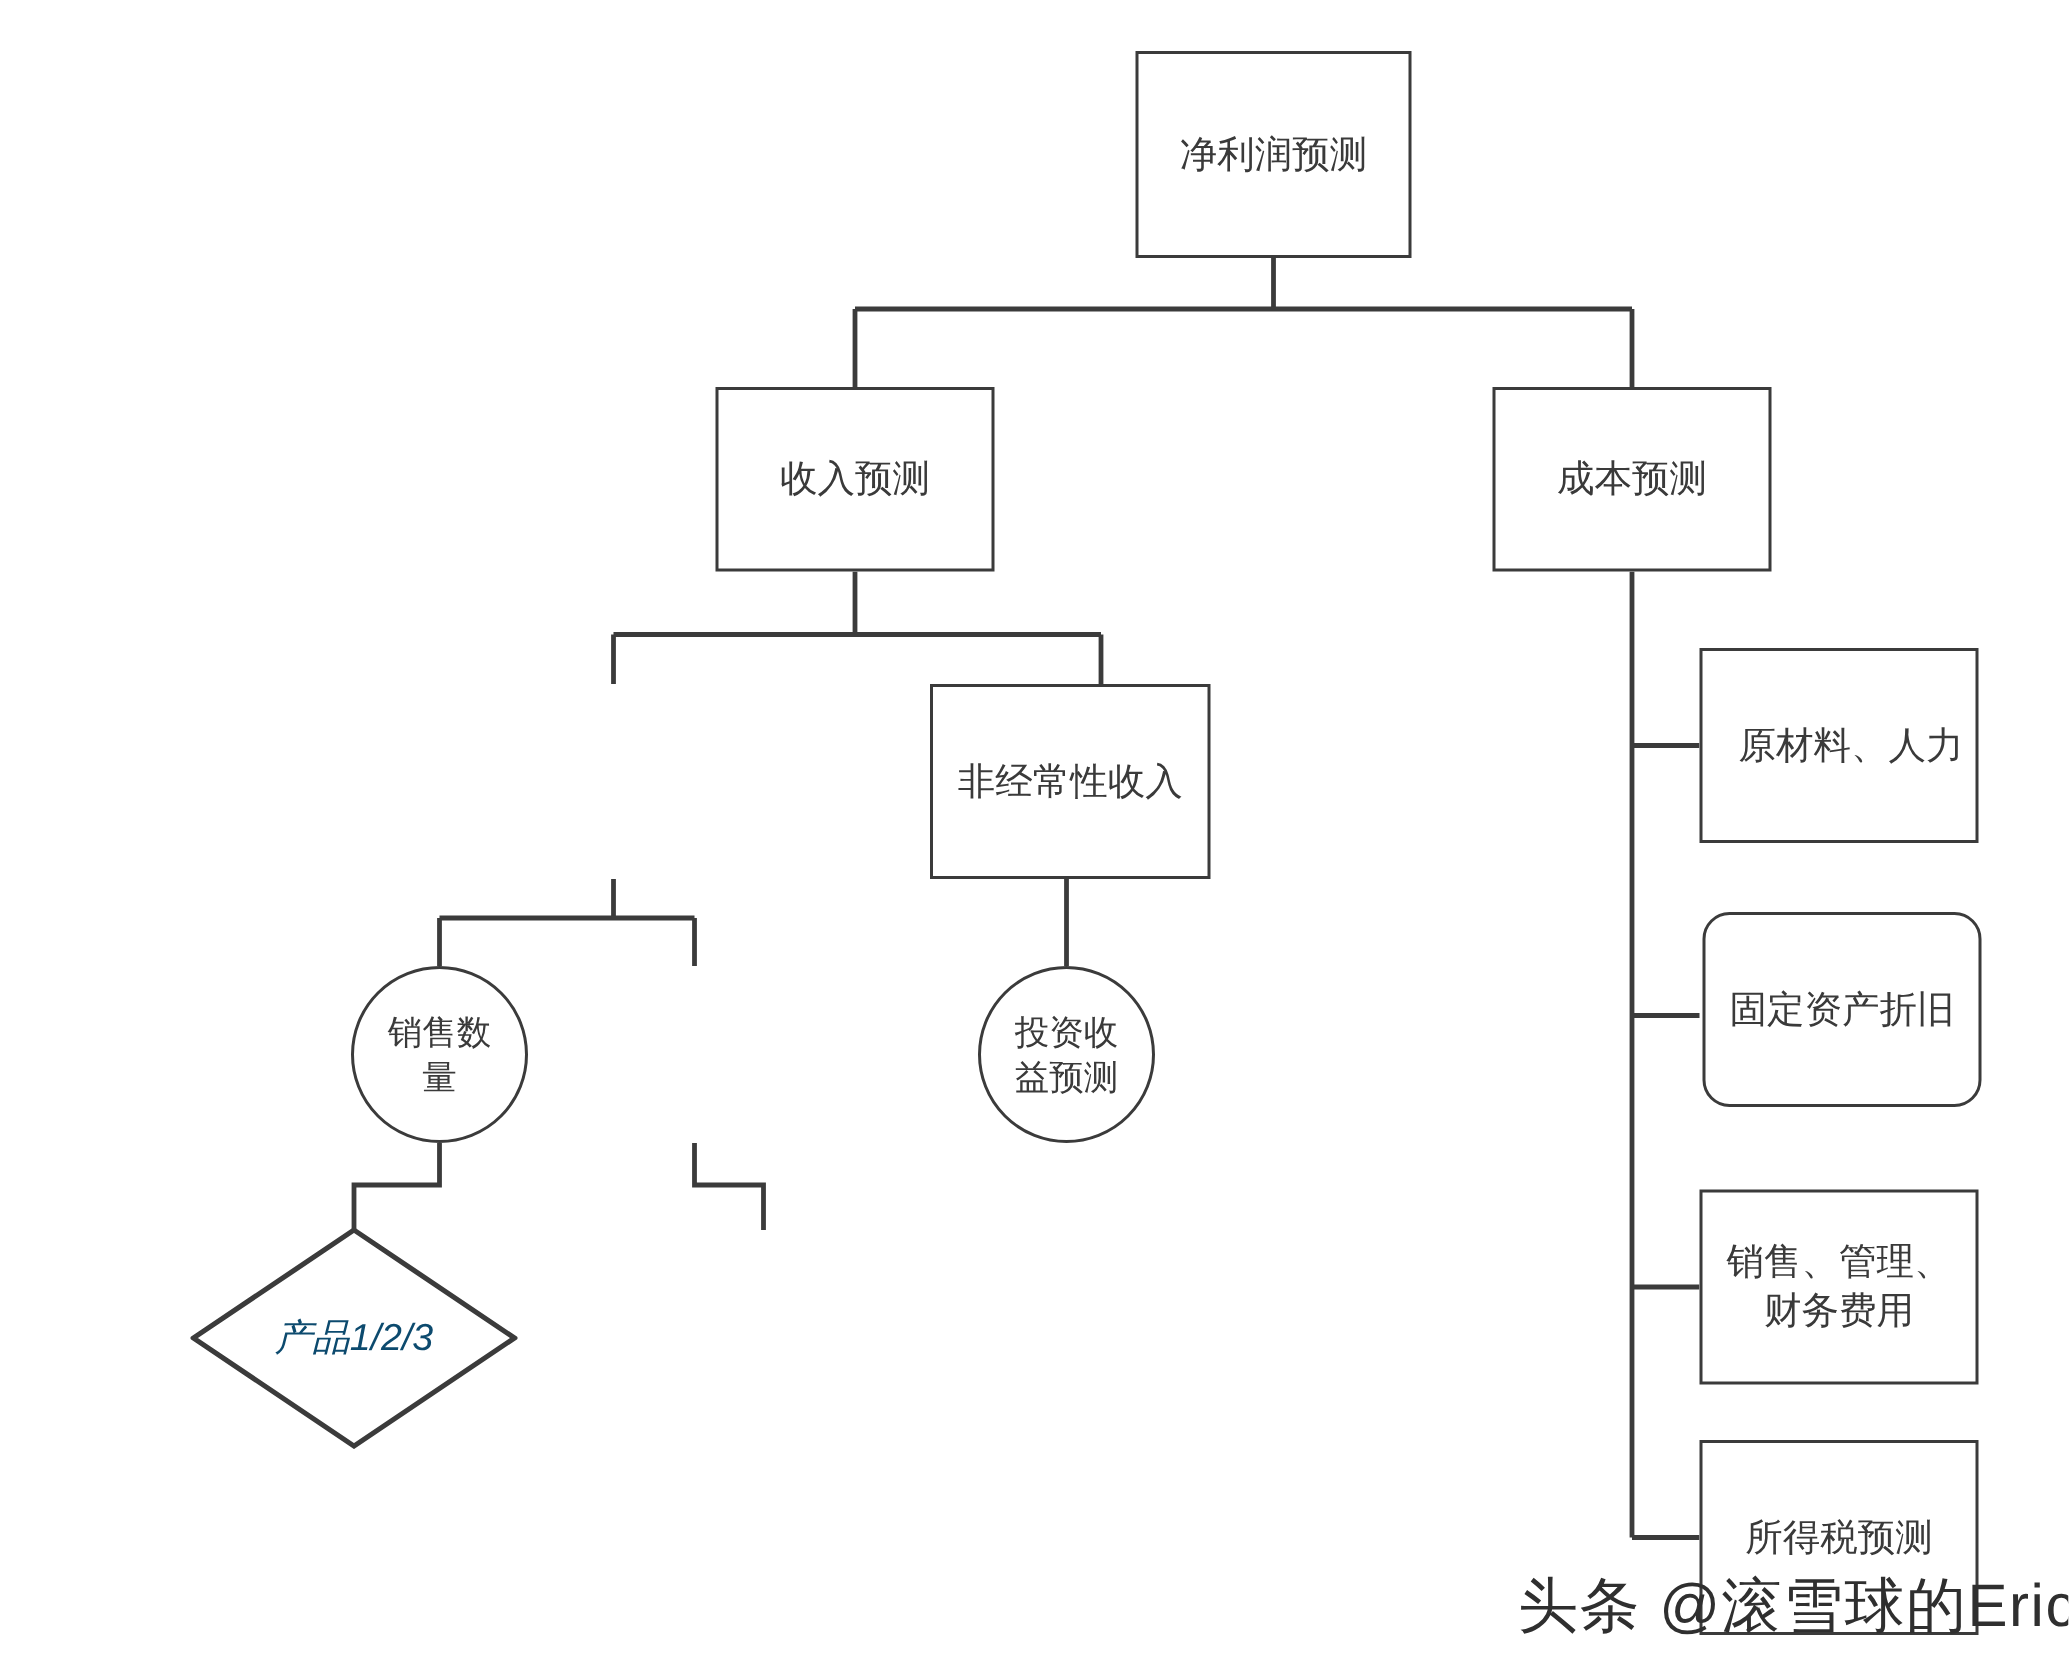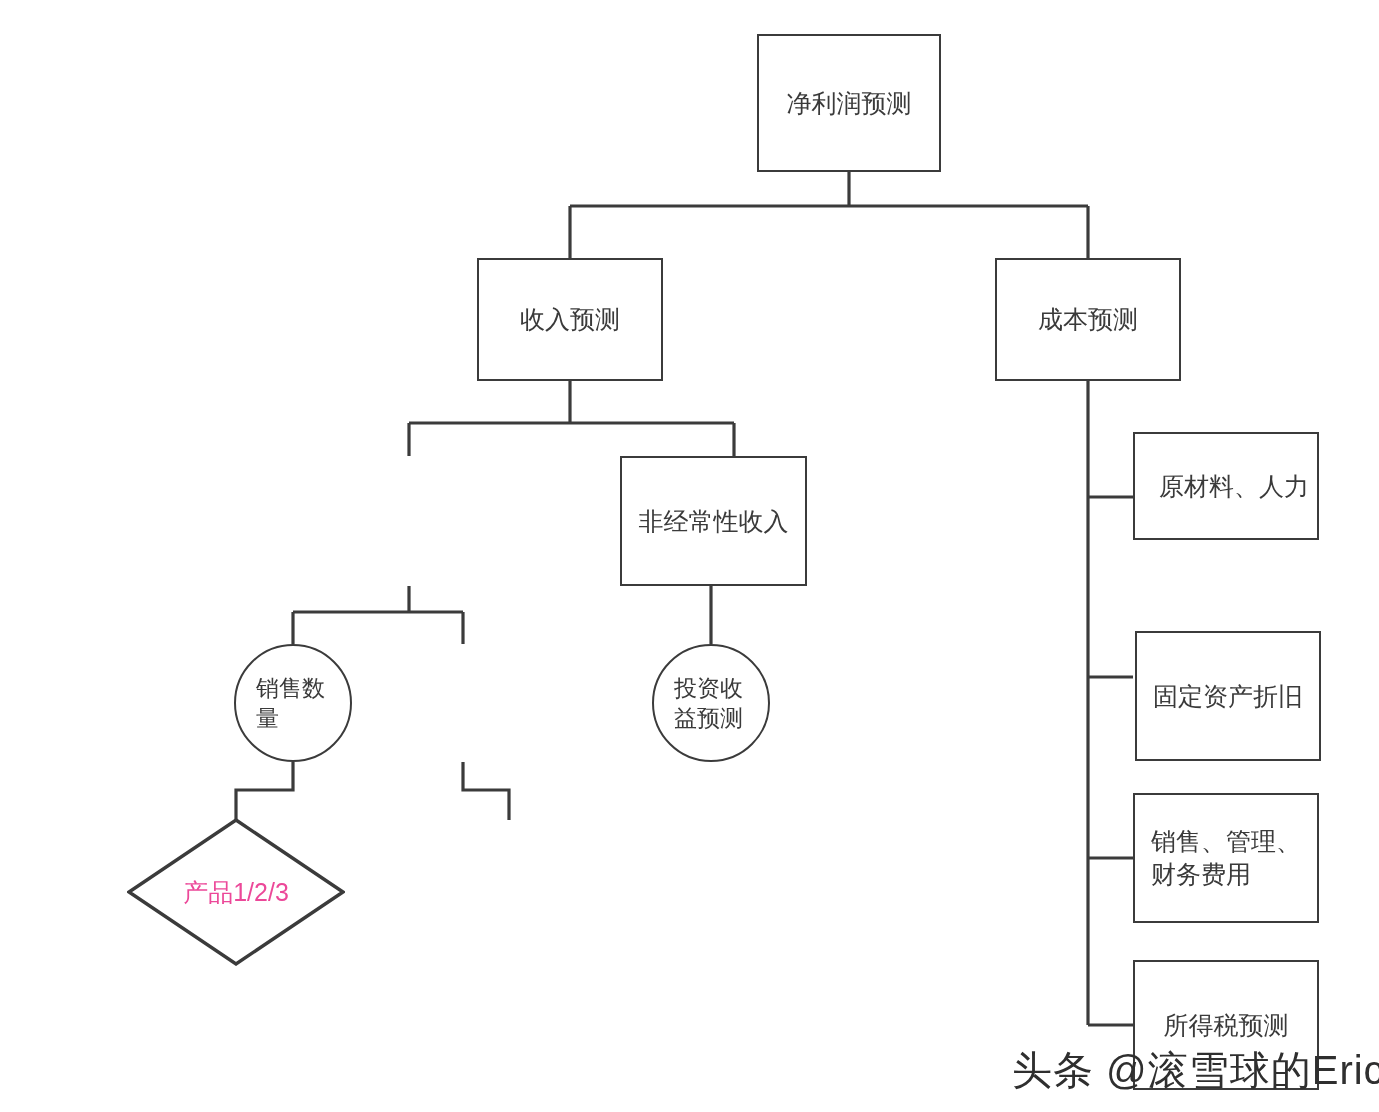--- a/index.html
+++ b/index.html
@@ -25,21 +25,21 @@
     width: 1379px;
     height: 1112px;
     pointer-events: none;
   }
   .node {
     position: absolute;
     box-sizing: border-box;
     display: flex;
     align-items: center;
     justify-content: center;
-    text-align: left;
+    text-align: center;
     color: #3a3a3a;
     background: #ffffff;
     line-height: 1.32;
     white-space: pre-line;
   }
   .node.rect {
     border: 2.5px solid #3b3b3b;
     font-size: 25px;
   }
   .node.circle {
@@ -55,21 +55,22 @@
     position: absolute;
     left: 0;
     top: 0;
     width: 100%;
     height: 100%;
   }
   .diamond-label {
     position: relative;
     z-index: 2;
     font-size: 25px;
-    color: #ec4899;
+    color: #0c4a6e;
+    font-style: italic;
   }
   #watermark {
     position: absolute;
     left: 1012px;
     top: 1043px;
     font-size: 40px;
     color: #2f2f2f;
     letter-spacing: 1px;
     white-space: nowrap;
     font-family: "Liberation Sans", "DejaVu Sans", sans-serif;
@@ -122,25 +123,25 @@
 
   <div class="node rect" style="left:995px; top:258px; width:186px; height:123px;">
     <span>成本预测</span>
   </div>
 
 
   <div class="node rect" style="left:620px; top:456px; width:187px; height:130px;">
     <span>非经常性收入</span>
   </div>
 
-  <div class="node rect" style="left:1133px; top:432px; width:186px; height:108px;padding-left:16px;">
+  <div class="node rect" style="left:1133px; top:432px; width:186px; height:130px;padding-left:16px;">
     <span>原材料、人力</span>
   </div>
 
-  <div class="node rect" style="left:1135px; top:631px; width:186px; height:130px;">
+  <div class="node rect" style="left:1135px; top:608px; width:186px; height:130px;border-radius:18px;">
     <span>固定资产折旧</span>
   </div>
 
   <div class="node rect" style="left:1133px; top:793px; width:186px; height:130px;">
     <span>销售、管理、
 财务费用</span>
   </div>
 
   <div class="node rect" style="left:1133px; top:960px; width:186px; height:130px;">
     <span>所得税预测</span>

